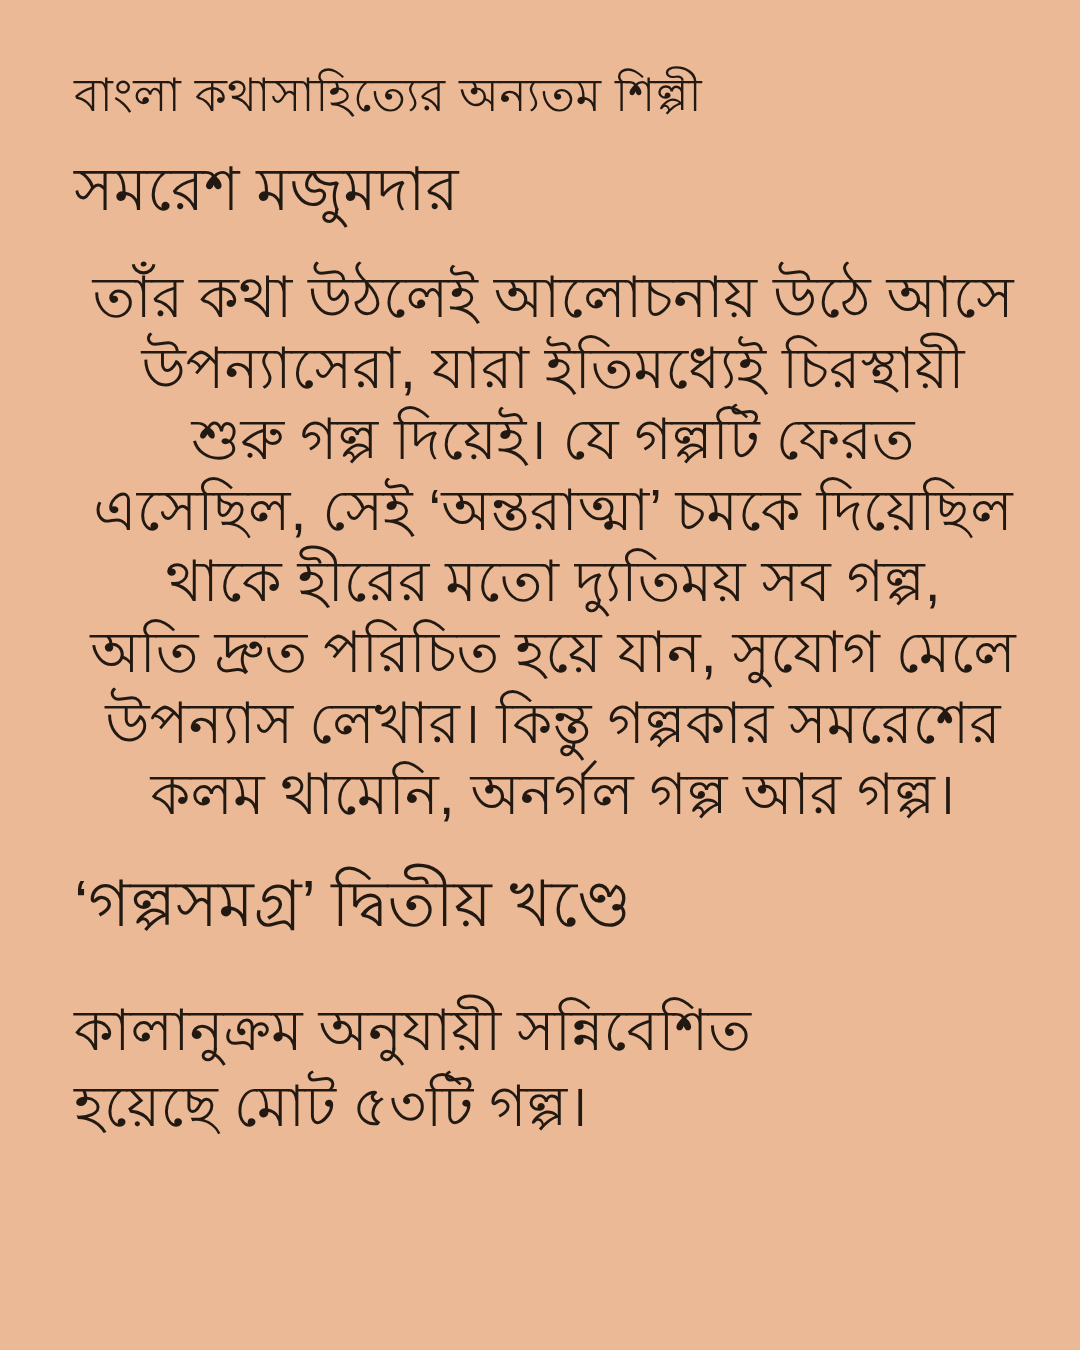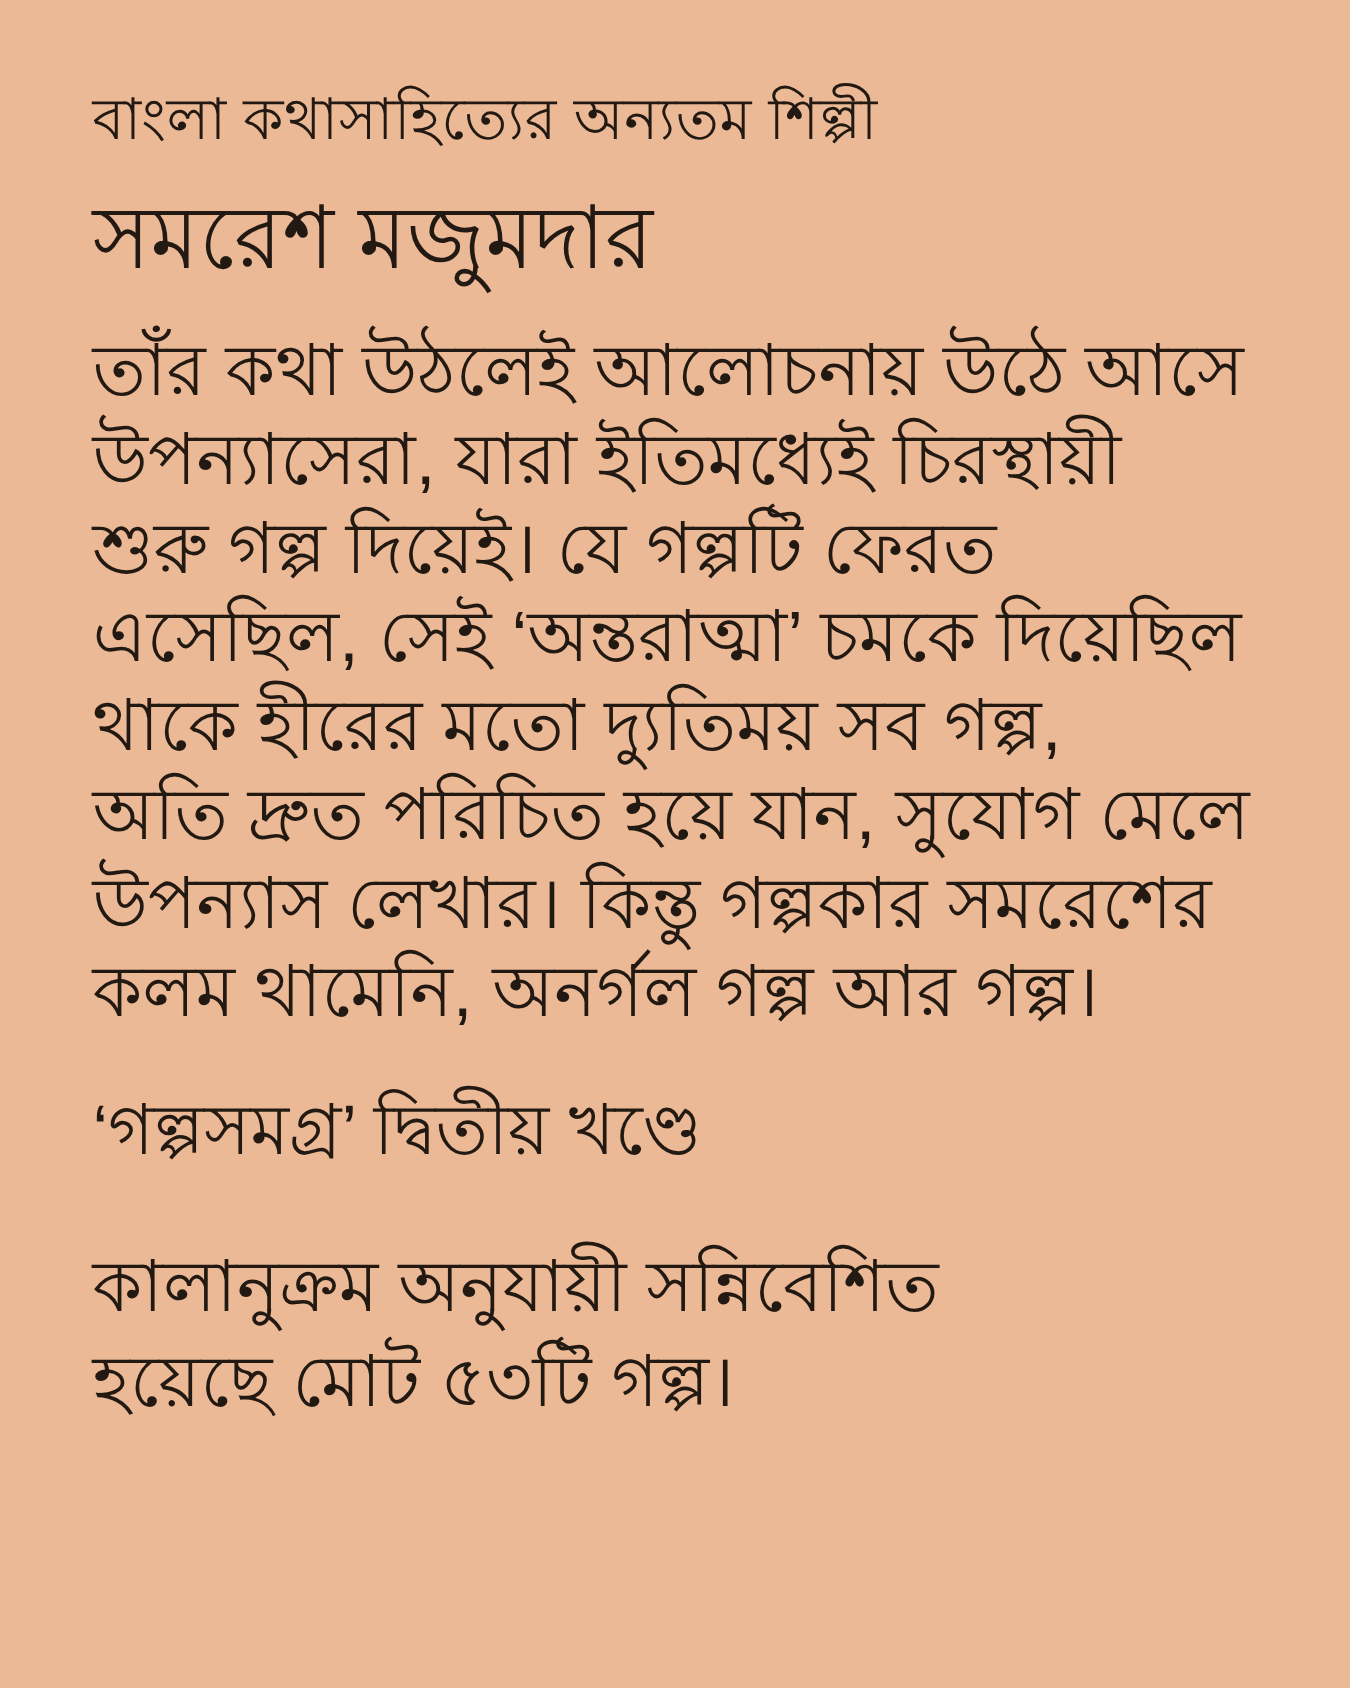--- a/index.html
+++ b/index.html
@@ -16,35 +16,36 @@
     color: #221a12;
     box-sizing: border-box;
     padding: 62px 48px 0 74px;
   }
   .kicker {
     font-size: 46px;
     line-height: 66px;
     letter-spacing: 0.5px;
   }
   .author-name {
-    font-size: 70px;
+    font-size: 60px;
     line-height: 112px;
     margin-top: 6px;
     font-weight: 500;
   }
   .body-block {
     margin-top: 16px;
   }
   .body-line {
     font-size: 57px;
     line-height: 71px;
     white-space: nowrap;
+    text-align: center;
   }
   .book-title {
-    font-size: 56px;
+    font-size: 64px;
     line-height: 120px;
     margin-top: 14px;
     white-space: nowrap;
   }
   .footer-block {
     margin-top: 28px;
   }
   .footer-line {
     font-size: 57px;
     line-height: 76px;

